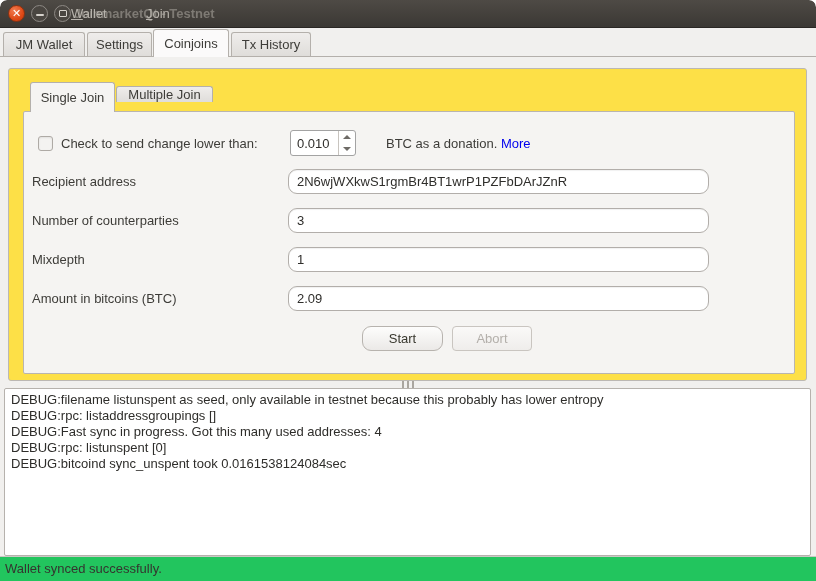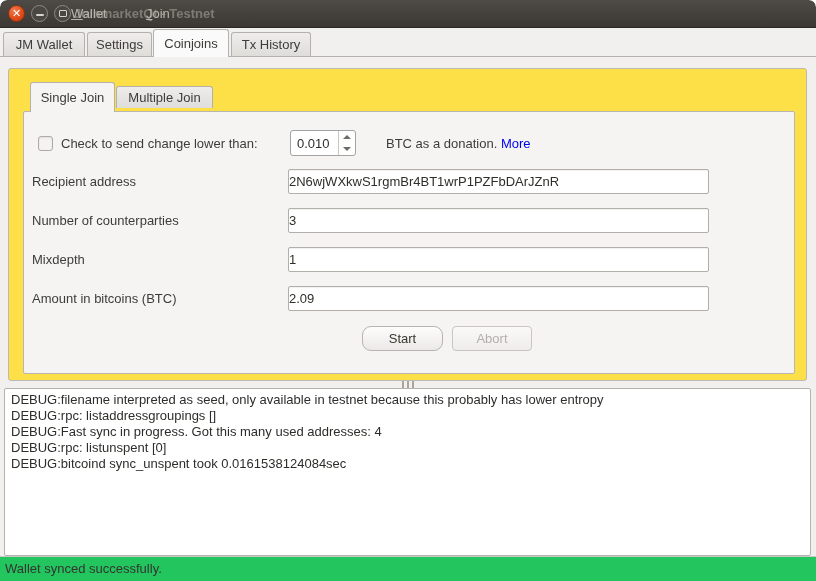--- a/index.html
+++ b/index.html
@@ -39,21 +39,21 @@
   .tab-settings{left:87px;width:65px;}
   .tab-coinjoins{left:153px;top:29px;width:76px;height:28px;}
   .tab-tx{left:231px;width:80px;}
   
   .groupbox{position:absolute;left:8px;top:68px;width:799px;height:313px;
     border:1px solid #bcb8b3;border-radius:3px;background:#fde047;}
   .itab{position:absolute;display:flex;align-items:center;justify-content:center;
     border:1px solid #b4b0ab;border-bottom:none;border-radius:3px 3px 0 0;
     background:linear-gradient(#efedeb,#dfddda);cursor:default;}
   .itab.active{left:21px;top:13px;width:85px;height:30px;background:#f5f4f2;z-index:2;}
-  .itab.inactive{left:107px;top:17px;width:97px;height:22px;z-index:0;}
+  .itab.inactive{left:107px;top:17px;width:97px;height:16px;z-index:0;}
   .ipane{position:absolute;left:14px;top:42px;width:772px;height:263px;
     border:1px solid #b9b5b0;border-radius:2px;background:#f5f4f2;z-index:1;}
   
   .checkbox{position:absolute;left:14px;top:24px;width:15px;height:15px;
     background:#f4f3f1;border:1px solid #aeaaa5;border-radius:3px;
     box-shadow:inset 0 1px 2px rgba(0,0,0,0.08);cursor:default;}
   .don-label{position:absolute;left:37px;top:24px;}
   .spinbox{position:absolute;left:266px;top:18px;width:66px;height:26px;
     background:#ffffff;border:1px solid #a3a3a3;border-radius:3px;}
   .spin-input{position:absolute;left:0;top:0;width:46px;height:24px;border:none;outline:none;
@@ -62,23 +62,23 @@
     display:flex;flex-direction:column;align-items:center;justify-content:space-around;}
   .arrow-up{width:0;height:0;border-left:4px solid transparent;border-right:4px solid transparent;
     border-bottom:4px solid #6e6b66;cursor:default;}
   .arrow-down{width:0;height:0;border-left:4px solid transparent;border-right:4px solid transparent;
     border-top:4px solid #6e6b66;cursor:default;}
   .don-suffix{position:absolute;left:362px;top:24px;white-space:pre;}
   .more-link{color:#0000ee;cursor:pointer;}
   
   .f-label{position:absolute;left:8px;}
   .f-input{position:absolute;left:264px;width:421px;height:25px;
-    background:#ffffff;border:1px solid #b2aeaa;border-radius:2px;
+    background:#ffffff;border:1px solid #b2aeaa;border-radius:9px;
     box-shadow:inset 0 1px 1px rgba(0,0,0,0.06);
-    font:inherit;color:#2f2e2b;padding:0 0;outline:none;}
+    font:inherit;color:#2f2e2b;padding:0 8px;outline:none;}
   .row1-l{top:62px;text-align:center;} .row1-i{top:57px;}
   .row2-l{top:101px;} .row2-i{top:96px;}
   .row3-l{top:140px;} .row3-i{top:135px;}
   .row4-l{top:179px;} .row4-i{top:174px;}
   
   .pushbtn{position:absolute;top:214px;height:25px;display:flex;align-items:center;justify-content:center;
     background:linear-gradient(#fdfdfc,#ebe9e7);border:1px solid #b7b3ae;border-radius:4px;
     color:#39382f;cursor:default;}
   .btn-start{left:338px;width:81px;border-radius:9px;}
   .btn-abort{left:428px;width:80px;color:#b3afaa;border-color:#c9c5c0;
@@ -155,21 +155,21 @@
     </div>
   </div>
 
   <div class="splitter">
       <i></i>
       <i></i>
       <i></i>
     </div>
 
   <div class="logarea">
-    <div class="log-line">DEBUG:filename interpreted as seed, only available in testnet because this probably has lower entropy</div>
+    <div class="log-line">DEBUG:filename listunspent as seed, only available in testnet because this probably has lower entropy</div>
     <div class="log-line">DEBUG:rpc: listaddressgroupings []</div>
     <div class="log-line">DEBUG:Fast sync in progress. Got this many used addresses: 4</div>
     <div class="log-line">DEBUG:rpc: listunspent [0]</div>
     <div class="log-line">DEBUG:bitcoind sync_unspent took 0.0161538124084sec</div>
   </div>
 
   <div class="statusbar">
     <span class="status-text">Wallet synced successfully.</span>
   </div>
 

